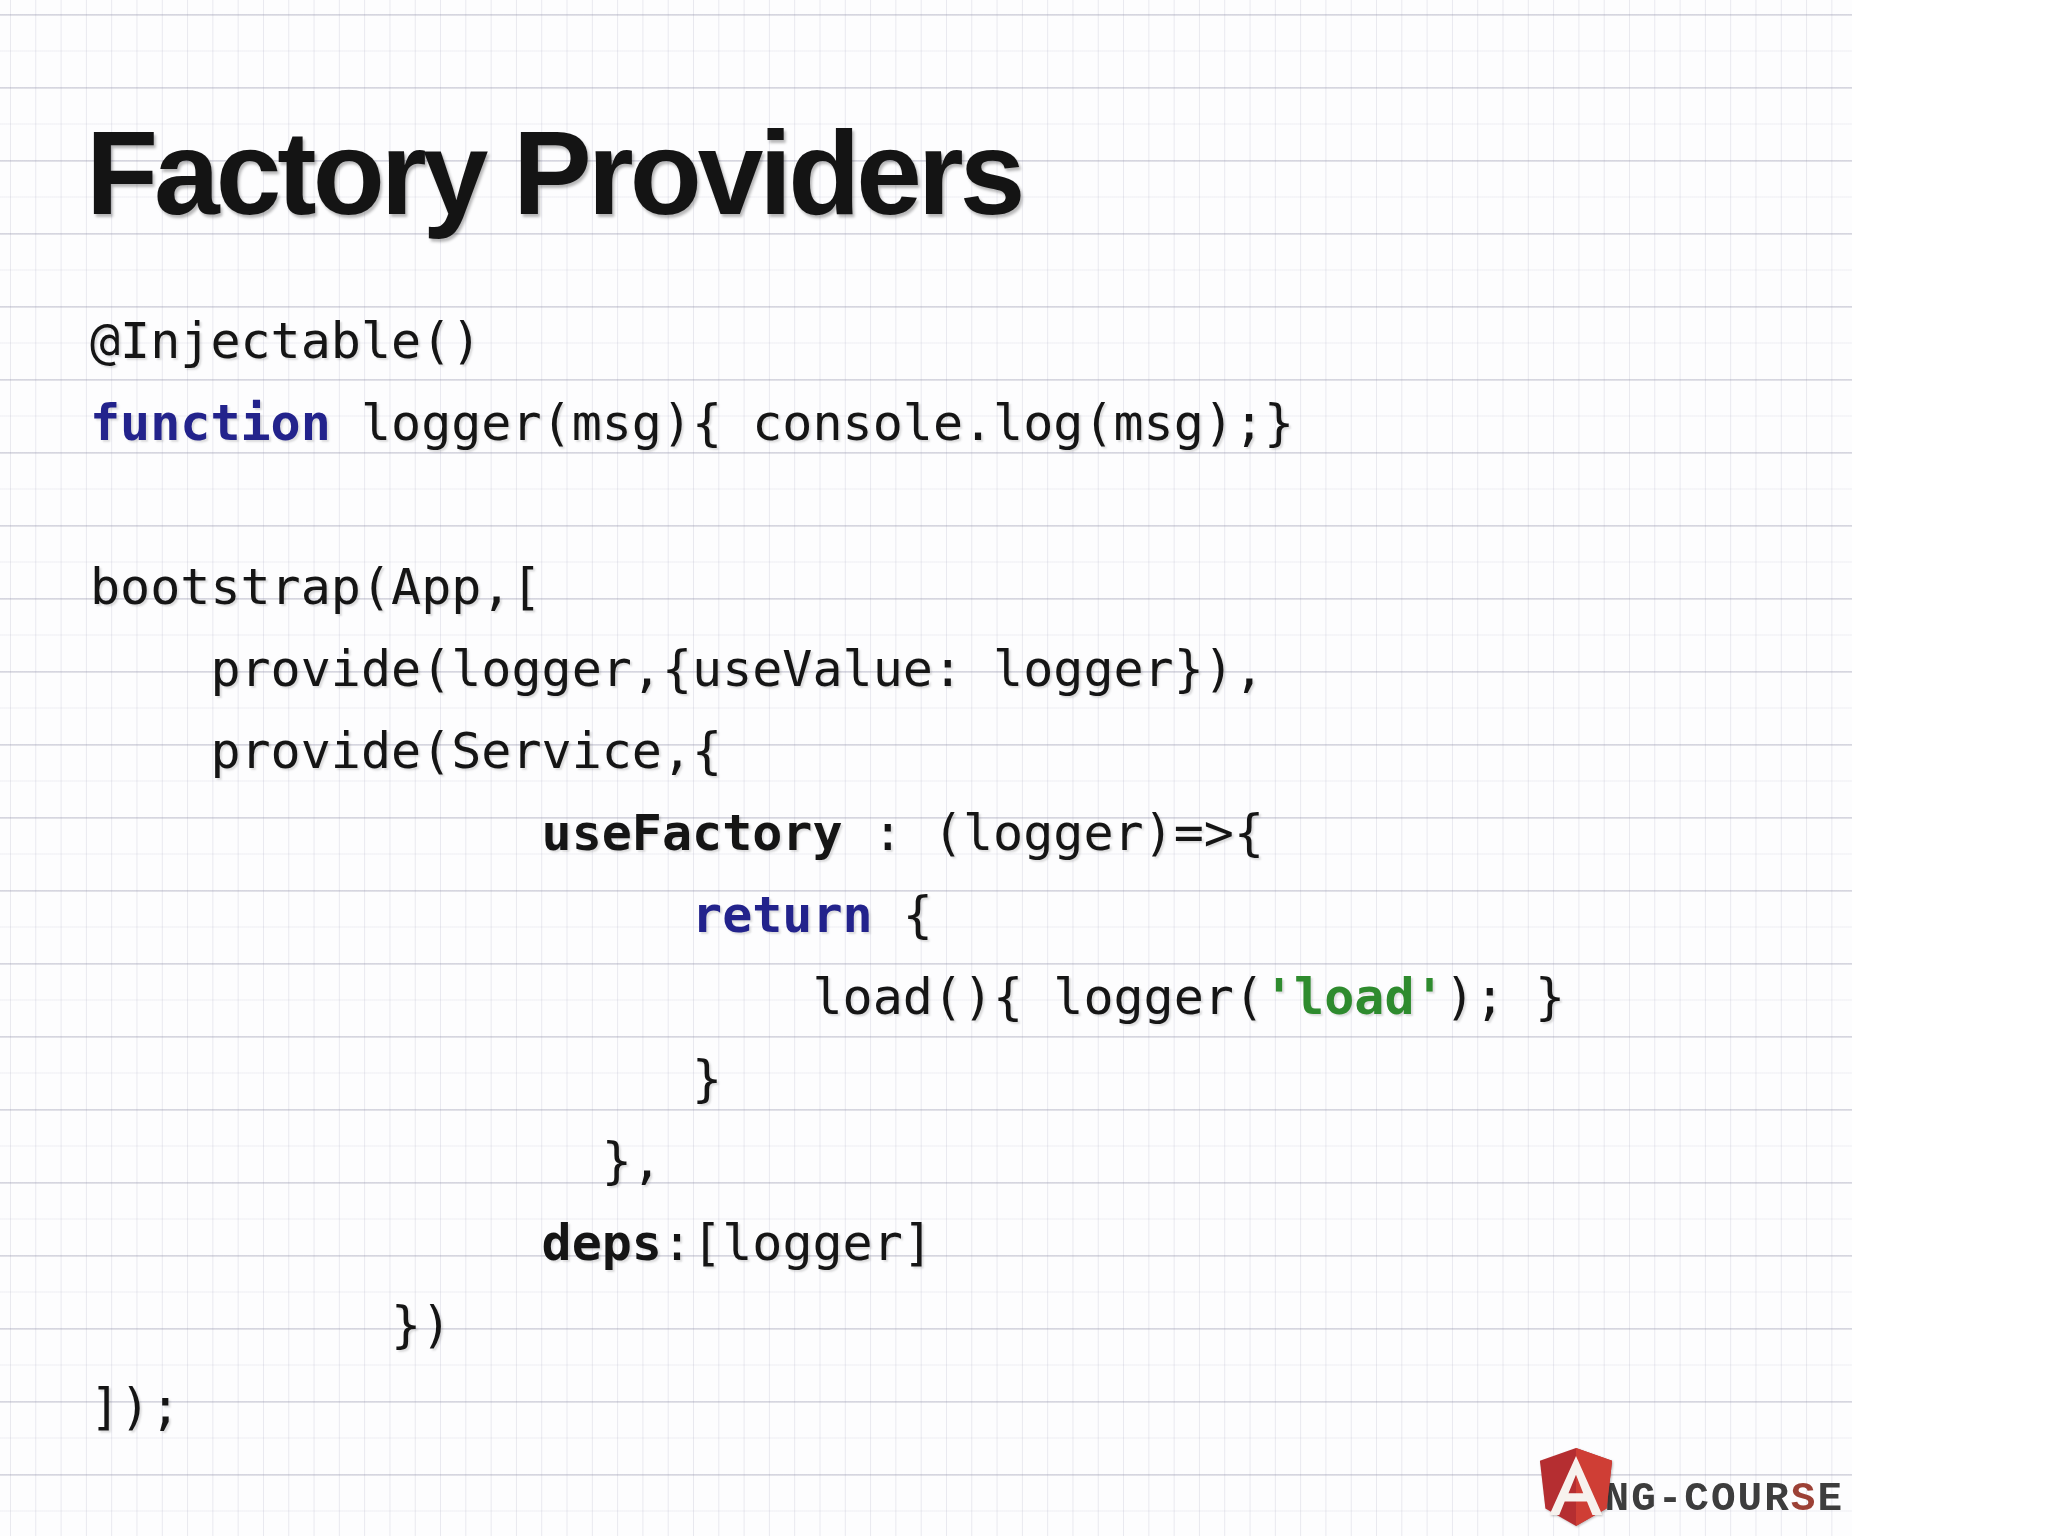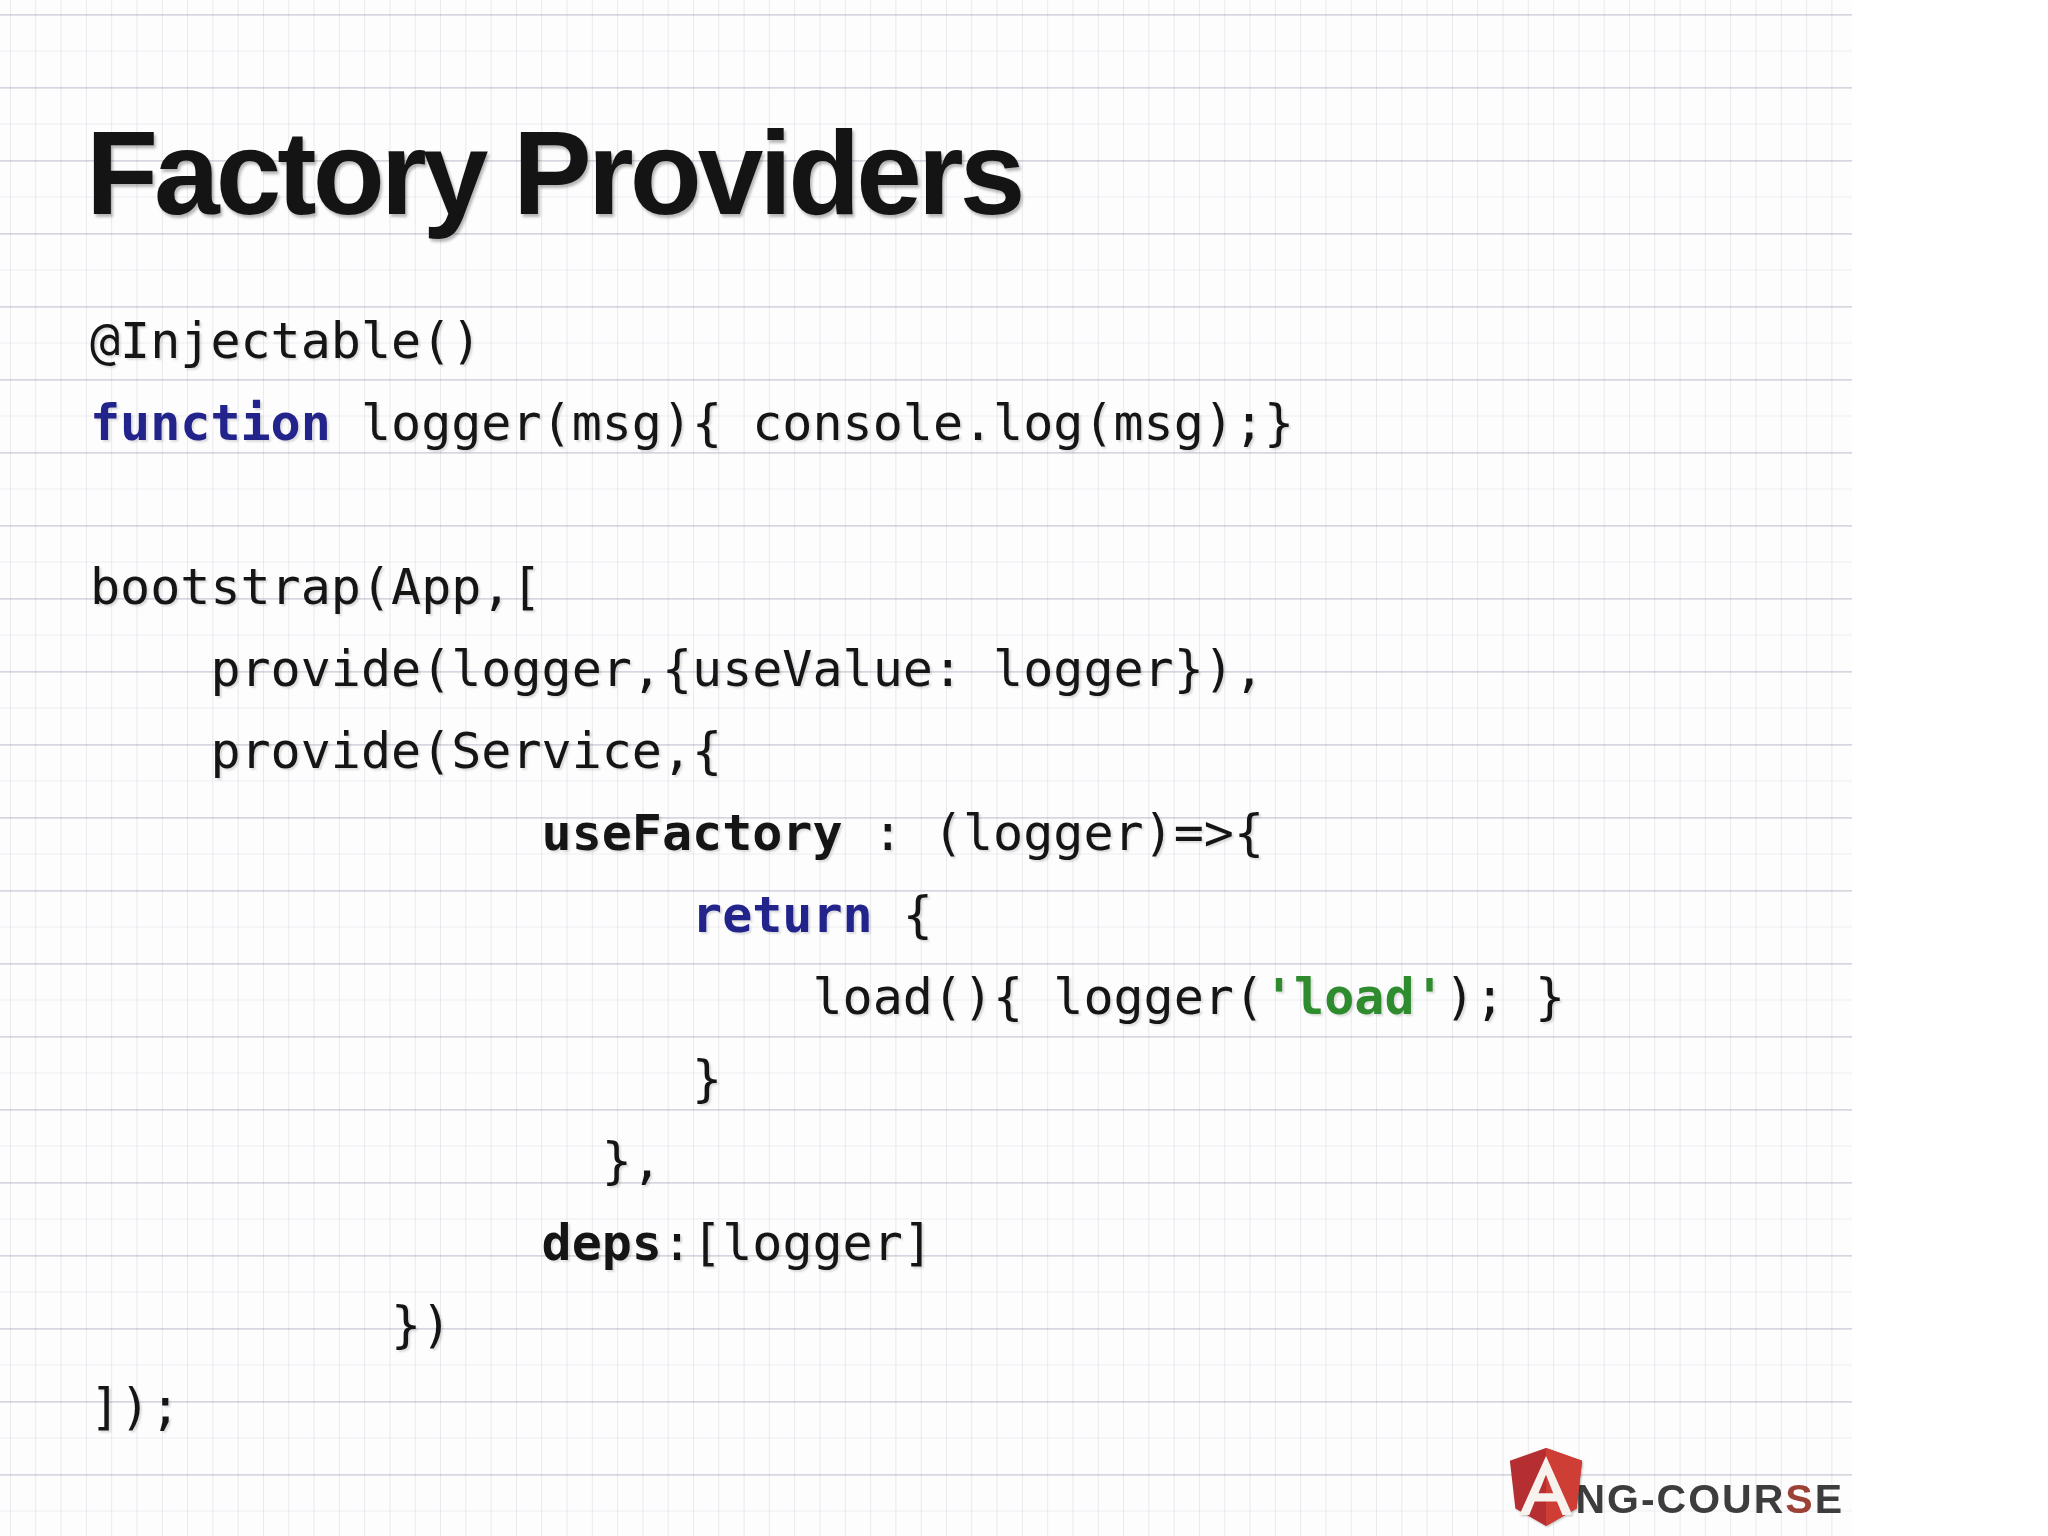--- a/index.html
+++ b/index.html
@@ -51,21 +51,21 @@
 
   .logo {
     position: absolute;
     right: 8px;
     bottom: 10px;
     display: flex;
     align-items: center;
   }
   .logo .shield { width: 74px; height: 78px; margin-right: -8px; filter: drop-shadow(1px 1px 1px rgba(0,0,0,0.25)); }
   .logo-text {
-    font-family: Liberation Sans, sans-serif;
+    font-family: Liberation Mono, monospace;
     font-weight: bold;
     font-size: 41px;
     letter-spacing: 2px;
     color: #3d3d3d;
     margin-top: 24px;
   }
   .logo-text .s { color: #9c4136; }
 </style>
 </head>
 <body>

